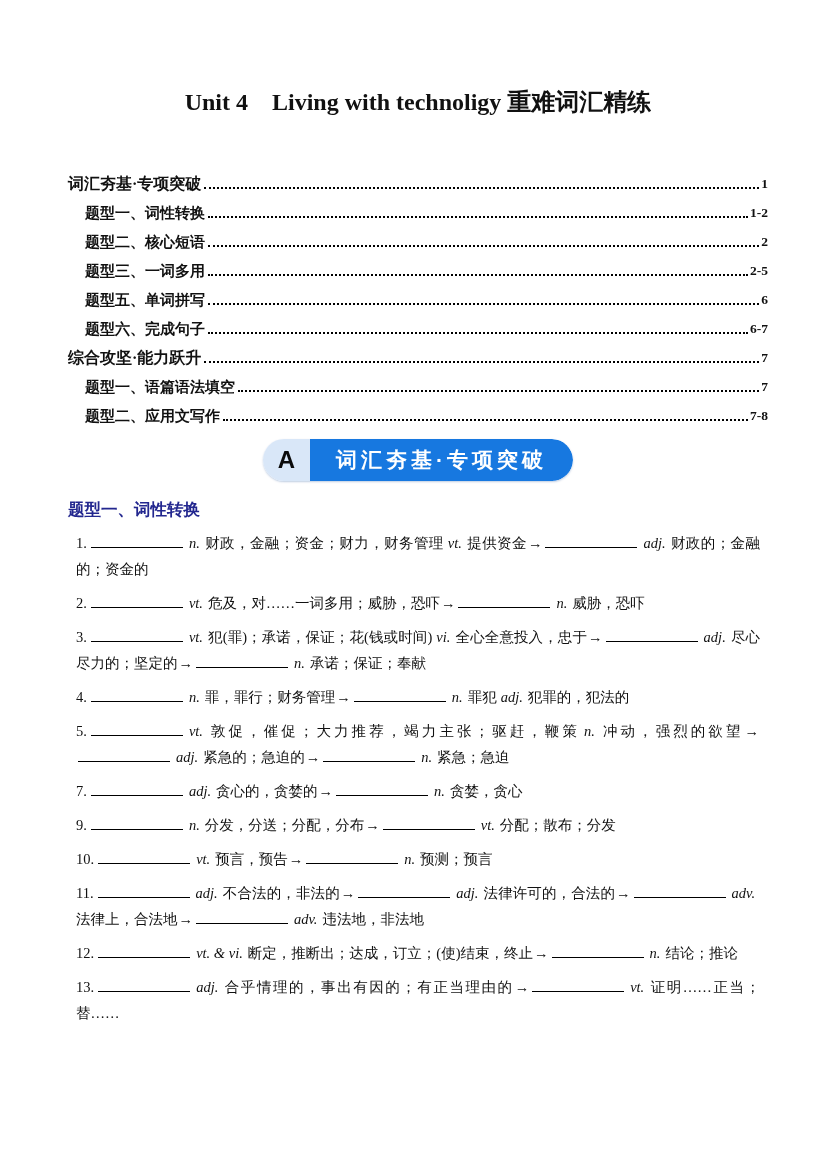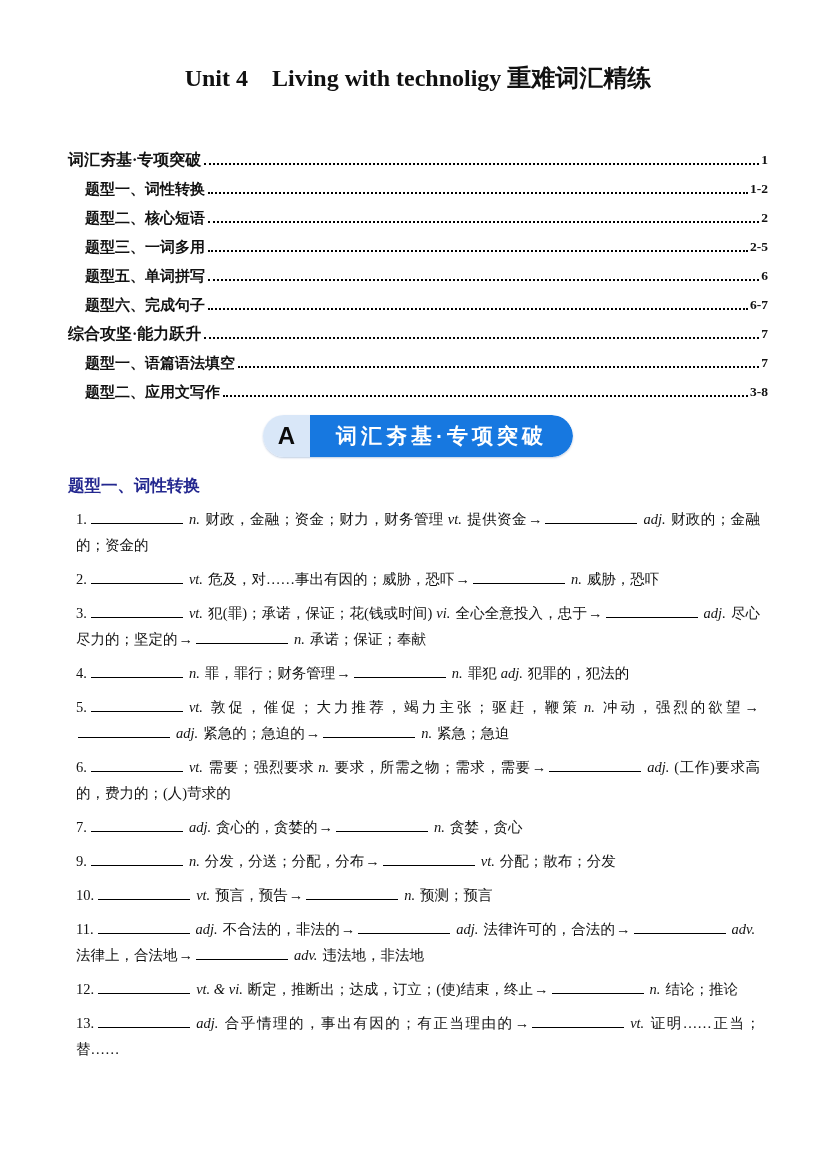--- a/index.html
+++ b/index.html
@@ -5,21 +5,21 @@
   :root{
     --badge-blue:#1778E0;
     --badge-letter-bg:#D9E7F8;
     --heading-blue:#23278F;
     --text-black:#111111;
   }
   *{box-sizing:border-box;}
   html,body{margin:0;padding:0;background:#ffffff;}
   .page{
     width:827px;height:1169px;background:#ffffff;overflow:hidden;
-    padding:60px 59px 0 68px;position:relative;
+    padding:84px 59px 0 68px;position:relative;
     font-family:"Liberation Serif","DejaVu Serif",serif;
     color:var(--text-black);
   }
   .doc-title{
     margin:0 0 44px 0;text-align:center;
     font-size:24px;font-weight:bold;line-height:36px;
     font-family:"Liberation Serif","DejaVu Serif",serif;
     white-space:pre-wrap;
   }
   
@@ -122,40 +122,39 @@
         <span class="toc-page">7</span>
       </div>
       <div class="toc-row lvl2">
         <span class="toc-label">题型一、语篇语法填空</span>
         <span class="toc-dots"></span>
         <span class="toc-page">7</span>
       </div>
       <div class="toc-row lvl2">
         <span class="toc-label">题型二、应用文写作</span>
         <span class="toc-dots"></span>
-        <span class="toc-page">3-8</span>
+        <span class="toc-page">7-8</span>
       </div>
     </nav>
 
   <div class="badge-row">
     <div class="badge">
       <span class="badge-letter">A</span>
       <span class="badge-label">词汇夯基·专项突破</span>
     </div>
   </div>
 
   <h2 class="section-heading">题型一、词性转换</h2>
 
   <div class="exercises" id="exercises">
       <p class="exercise-item"><span class="num">1.</span><span class="blank"></span><i class="pos">n.</i><span class="txt">财政，金融；资金；财力，财务管理</span><i class="pos">vt.</i><span class="txt">提供资金</span><span class="arrow">→</span><span class="blank"></span><i class="pos">adj.</i><span class="txt">财政的；金融的；资金的</span></p>
-      <p class="exercise-item"><span class="num">2.</span><span class="blank"></span><i class="pos">vt.</i><span class="txt">危及，对……事出有因的；威胁，恐吓</span><span class="arrow">→</span><span class="blank"></span><i class="pos">n.</i><span class="txt">威胁，恐吓</span></p>
+      <p class="exercise-item"><span class="num">2.</span><span class="blank"></span><i class="pos">vt.</i><span class="txt">危及，对……一词多用；威胁，恐吓</span><span class="arrow">→</span><span class="blank"></span><i class="pos">n.</i><span class="txt">威胁，恐吓</span></p>
       <p class="exercise-item"><span class="num">3.</span><span class="blank"></span><i class="pos">vt.</i><span class="txt">犯(罪)；承诺，保证；花(钱或时间)</span><i class="pos">vi.</i><span class="txt">全心全意投入，忠于</span><span class="arrow">→</span><span class="blank"></span><i class="pos">adj.</i><span class="txt">尽心尽力的；坚定的</span><span class="arrow">→</span><span class="blank"></span><i class="pos">n.</i><span class="txt">承诺；保证；奉献</span></p>
       <p class="exercise-item"><span class="num">4.</span><span class="blank"></span><i class="pos">n.</i><span class="txt">罪，罪行；财务管理</span><span class="arrow">→</span><span class="blank"></span><i class="pos">n.</i><span class="txt">罪犯</span><i class="pos">adj.</i><span class="txt">犯罪的，犯法的</span></p>
       <p class="exercise-item"><span class="num">5.</span><span class="blank"></span><i class="pos">vt.</i><span class="txt">敦促，催促；大力推荐，竭力主张；驱赶，鞭策</span><i class="pos">n.</i><span class="txt">冲动，强烈的欲望</span><span class="arrow">→</span><span class="blank"></span><i class="pos">adj.</i><span class="txt">紧急的；急迫的</span><span class="arrow">→</span><span class="blank"></span><i class="pos">n.</i><span class="txt">紧急；急迫</span></p>
-      <p class="exercise-item"><span class="num">6.</span><span class="blank"></span><i class="pos">vt.</i><span class="txt">需要；强烈要求</span><i class="pos">n.</i><span class="txt">要求，所需之物；需求，需要</span><span class="arrow">→</span><span class="blank"></span><i class="pos">adj.</i><span class="txt">(工作)要求高的，费力的；(人)苛求的</span></p>
       <p class="exercise-item"><span class="num">7.</span><span class="blank"></span><i class="pos">adj.</i><span class="txt">贪心的，贪婪的</span><span class="arrow">→</span><span class="blank"></span><i class="pos">n.</i><span class="txt">贪婪，贪心</span></p>
       <p class="exercise-item"><span class="num">9.</span><span class="blank"></span><i class="pos">n.</i><span class="txt">分发，分送；分配，分布</span><span class="arrow">→</span><span class="blank"></span><i class="pos">vt.</i><span class="txt">分配；散布；分发</span></p>
       <p class="exercise-item"><span class="num">10.</span><span class="blank"></span><i class="pos">vt.</i><span class="txt">预言，预告</span><span class="arrow">→</span><span class="blank"></span><i class="pos">n.</i><span class="txt">预测；预言</span></p>
       <p class="exercise-item"><span class="num">11.</span><span class="blank"></span><i class="pos">adj.</i><span class="txt">不合法的，非法的</span><span class="arrow">→</span><span class="blank"></span><i class="pos">adj.</i><span class="txt">法律许可的，合法的</span><span class="arrow">→</span><span class="blank"></span><i class="pos">adv.</i><span class="txt">法律上，合法地</span><span class="arrow">→</span><span class="blank"></span><i class="pos">adv.</i><span class="txt">违法地，非法地</span></p>
       <p class="exercise-item"><span class="num">12.</span><span class="blank"></span><i class="pos">vt. &amp; vi.</i><span class="txt">断定，推断出；达成，订立；(使)结束，终止</span><span class="arrow">→</span><span class="blank"></span><i class="pos">n.</i><span class="txt">结论；推论</span></p>
       <p class="exercise-item"><span class="num">13.</span><span class="blank"></span><i class="pos">adj.</i><span class="txt">合乎情理的，事出有因的；有正当理由的</span><span class="arrow">→</span><span class="blank"></span><i class="pos">vt.</i><span class="txt">证明……正当；替……</span></p>
     </div>
 
 </div>
 

